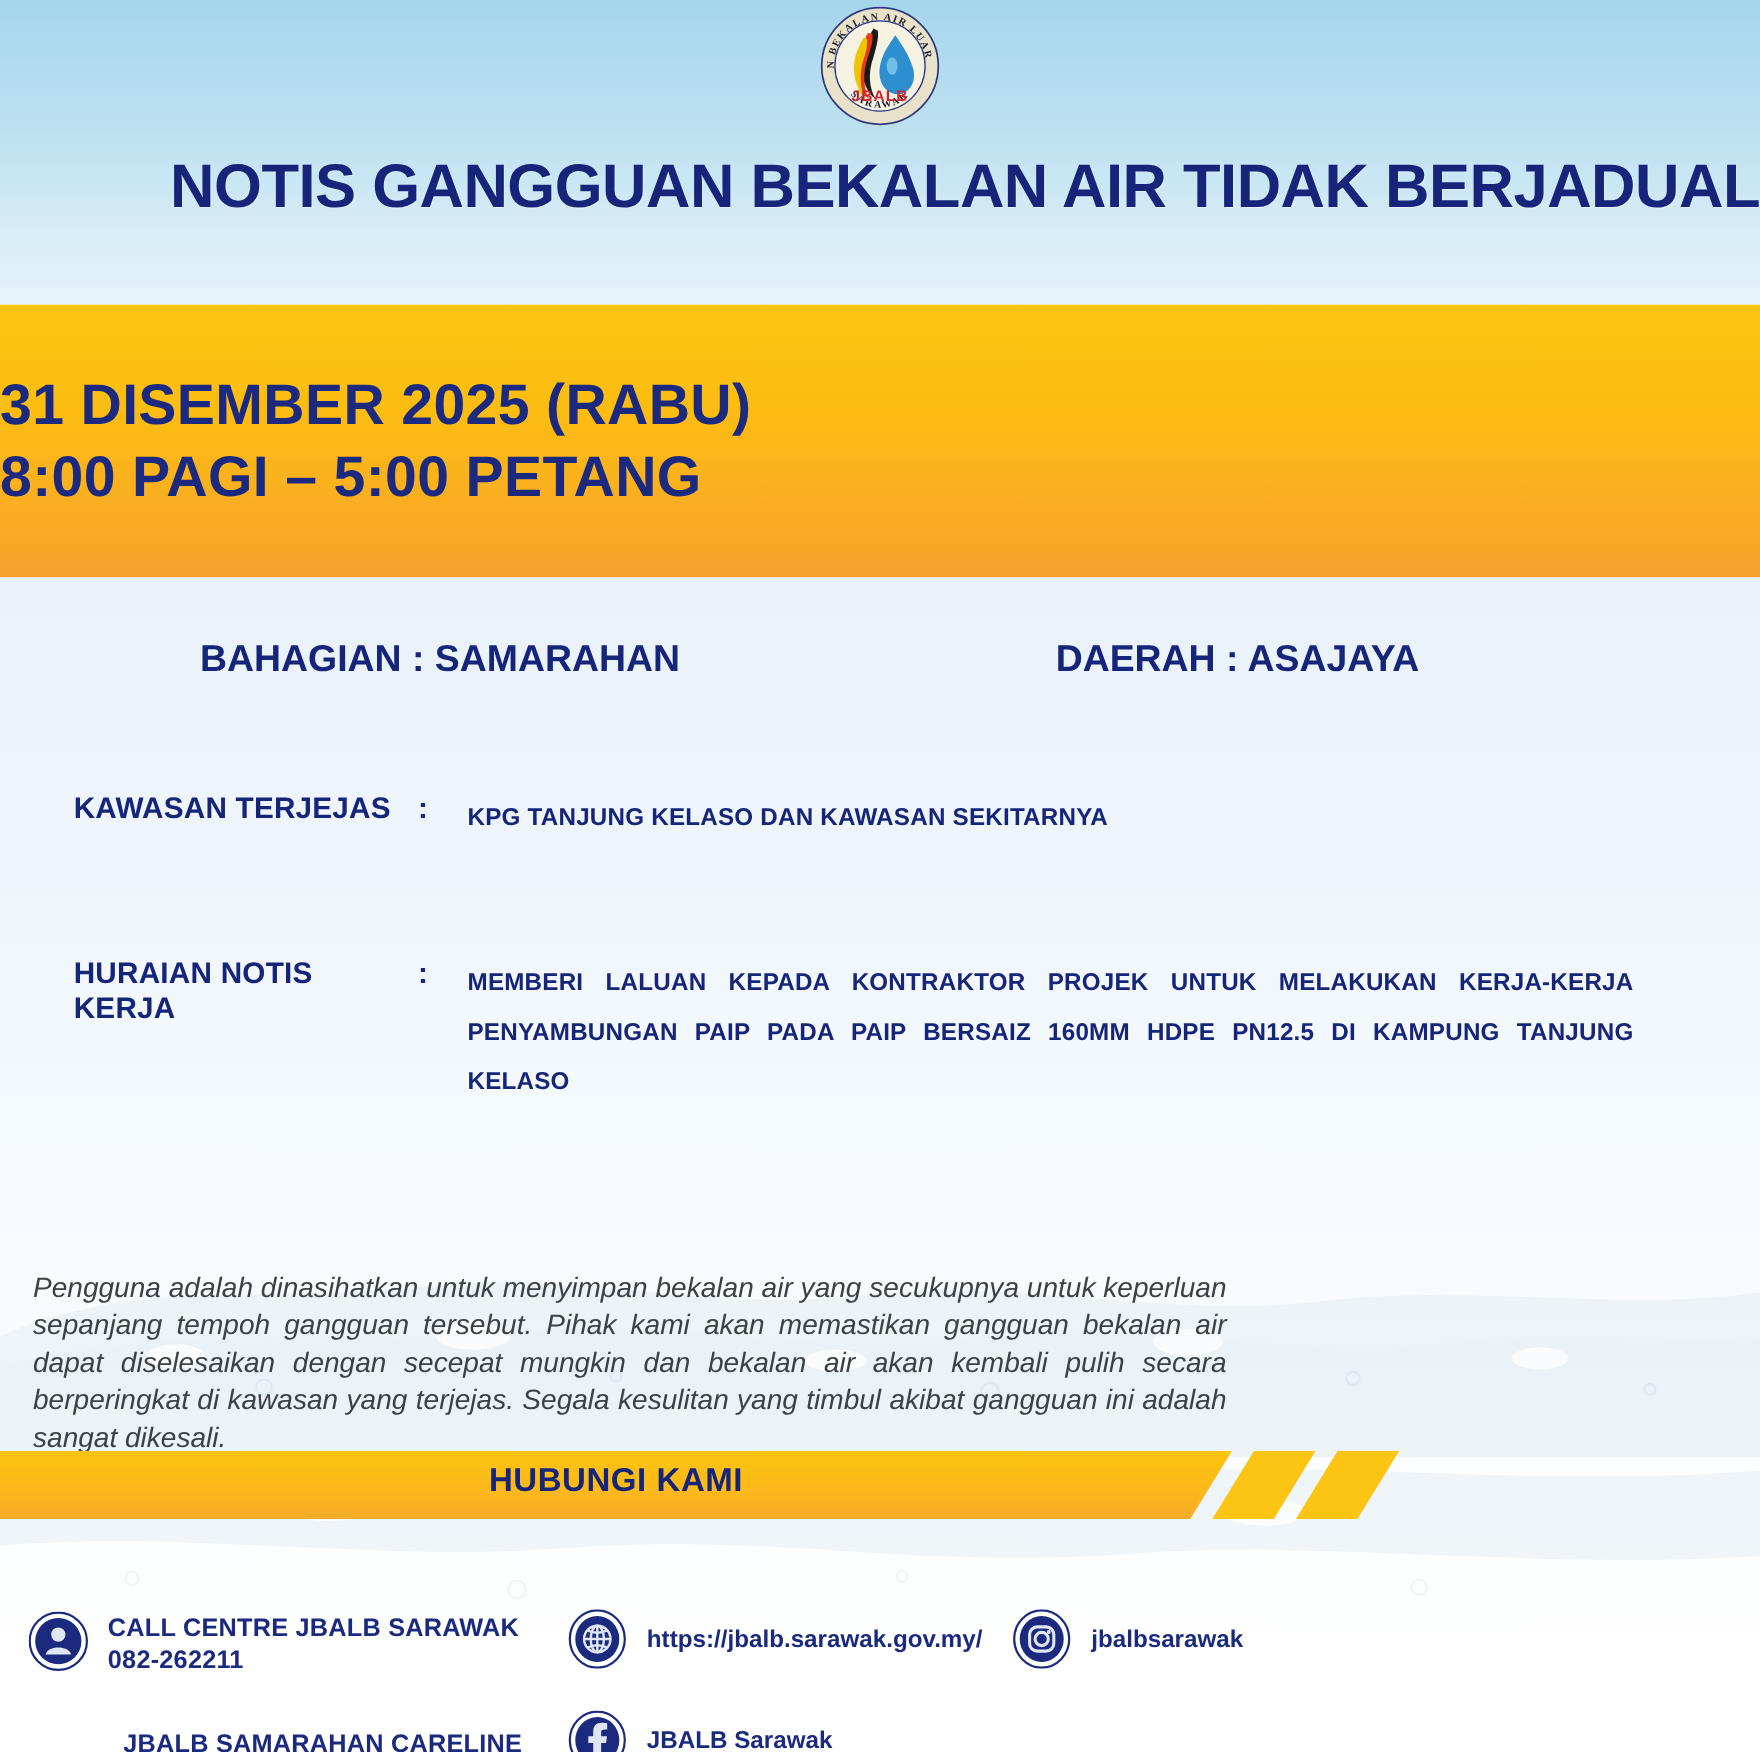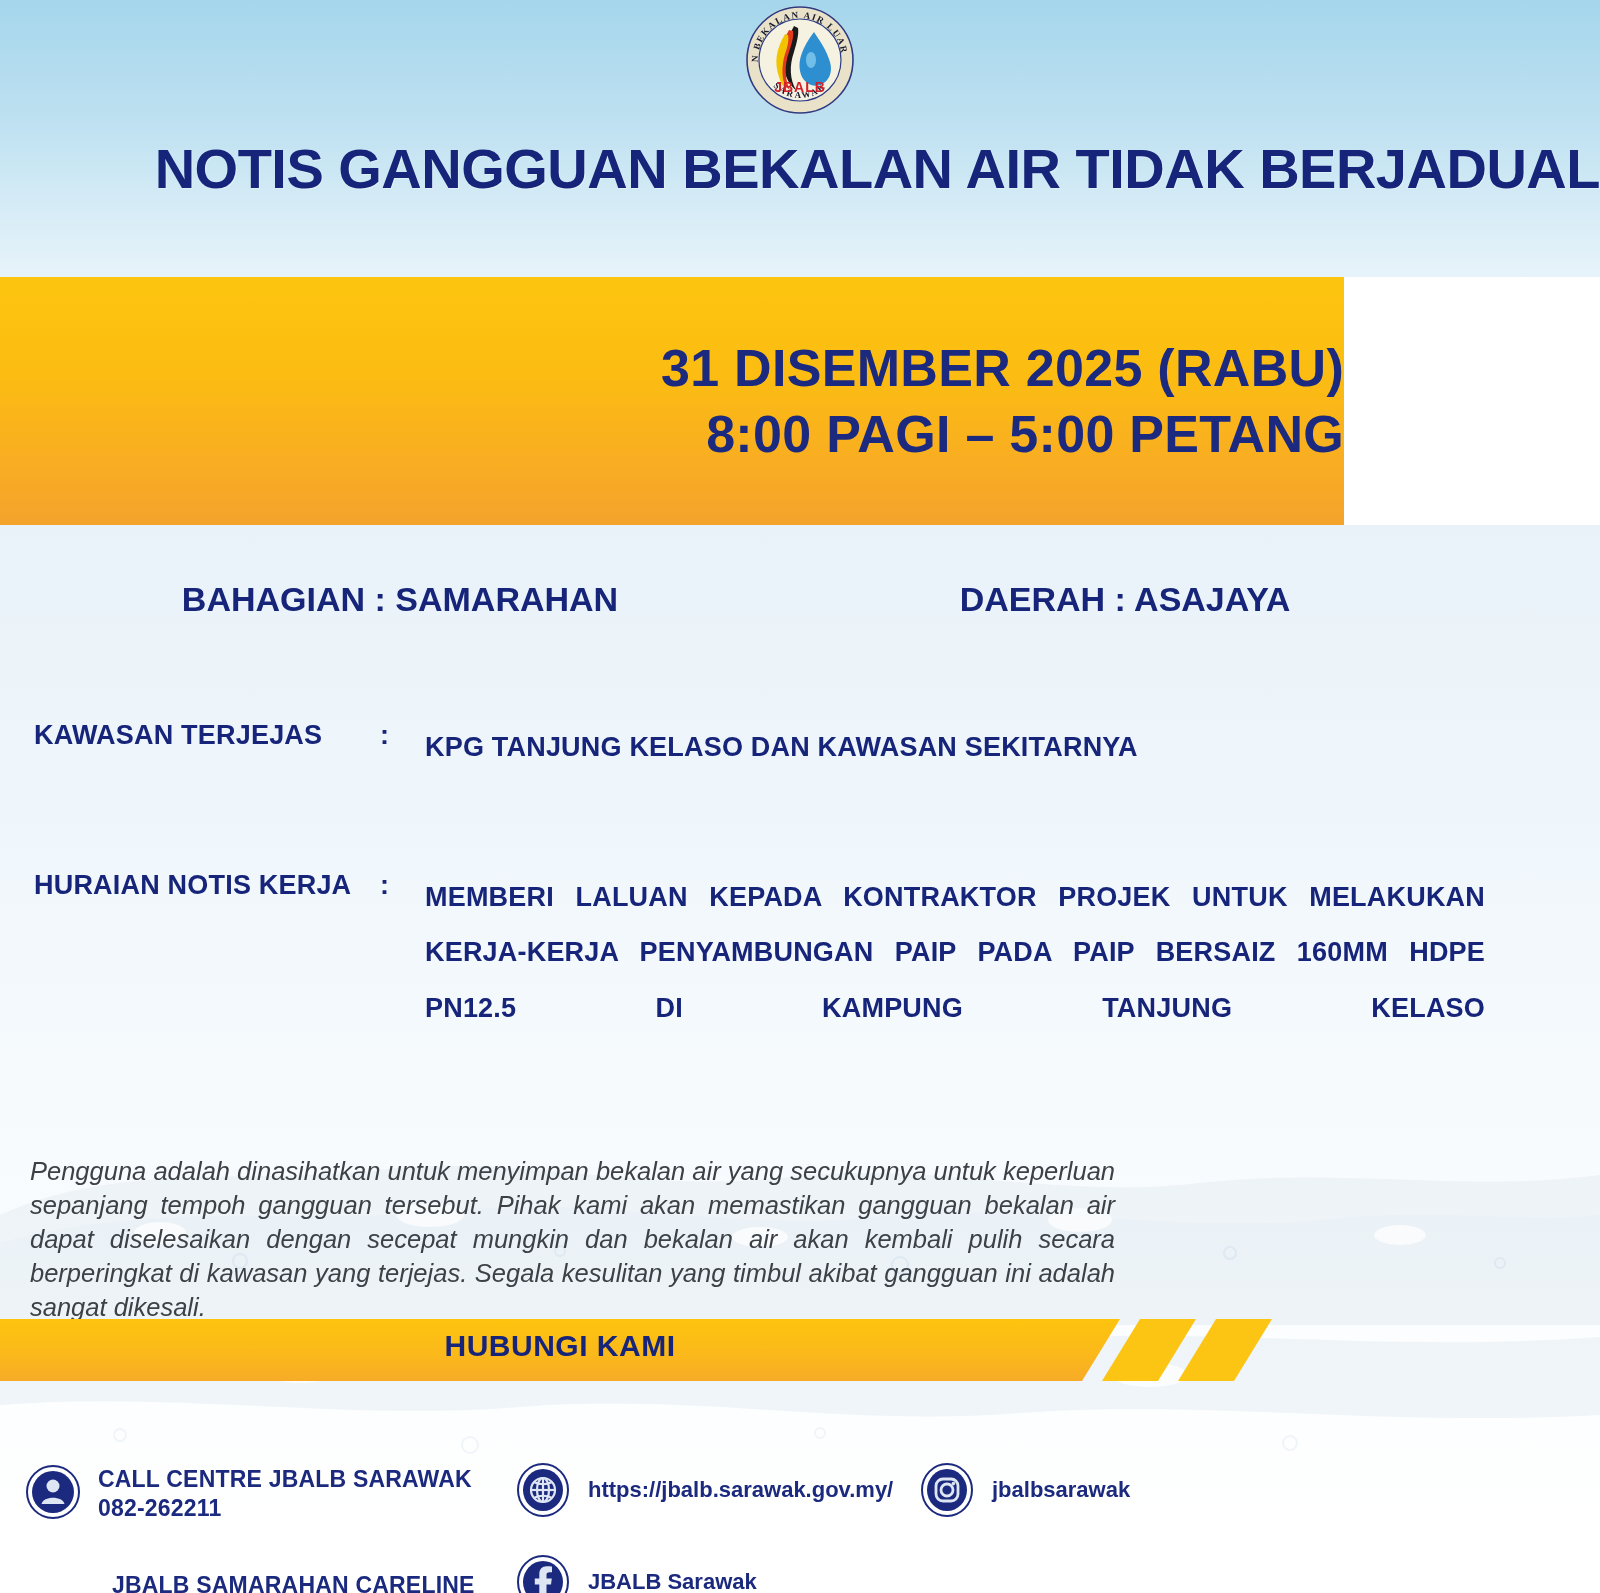--- a/index.html
+++ b/index.html
@@ -46,25 +46,25 @@
     font-weight: 700;
     letter-spacing: -0.5px;
     color: #16247a;
     text-shadow: 1px 1px 0 rgba(255,255,255,.35);
   }
 
   
   .date-band {
     position: absolute;
     left: 0; top: 277px;
-    width: 1344px; height: 248px;
+    width: 1600px; height: 248px;
     background: linear-gradient(180deg, #fdc50f 0%, #fcbc12 40%, #f8ab24 80%, #f4a32c 100%);
     display: flex;
     flex-direction: column;
-    align-items: flex-end;
+    align-items: flex-start;
     justify-content: center;
     gap: 6px;
   }
   .date-line {
     font-size: 52px;
     font-weight: 700;
     color: #1b2a7e;
     letter-spacing: 0.3px;
   }
 
@@ -107,28 +107,28 @@
 
   .info-row {
     position: absolute;
     display: flex;
     align-items: flex-start;
     font-weight: 700;
     color: #16247a;
   }
   .info-label {
     width: 380px;
-    padding-left: 34px;
+    padding-left: 67px;
     font-size: 27px;
     letter-spacing: 0.2px;
   }
   .info-colon { width: 45px; font-size: 27px; }
   .info-value {
     width: 1060px;
-    font-size: 27px;
+    font-size: 22px;
     line-height: 2.05;
     letter-spacing: 0.2px;
   }
   .info-value.justify { text-align: justify; }
   .info-value.justify::after { content: ""; display: inline-block; width: 100%; }
 
   #row-area  { left: 0; top: 195px; }
   #row-desc  { left: 0; top: 345px; }
 
   .advisory {

